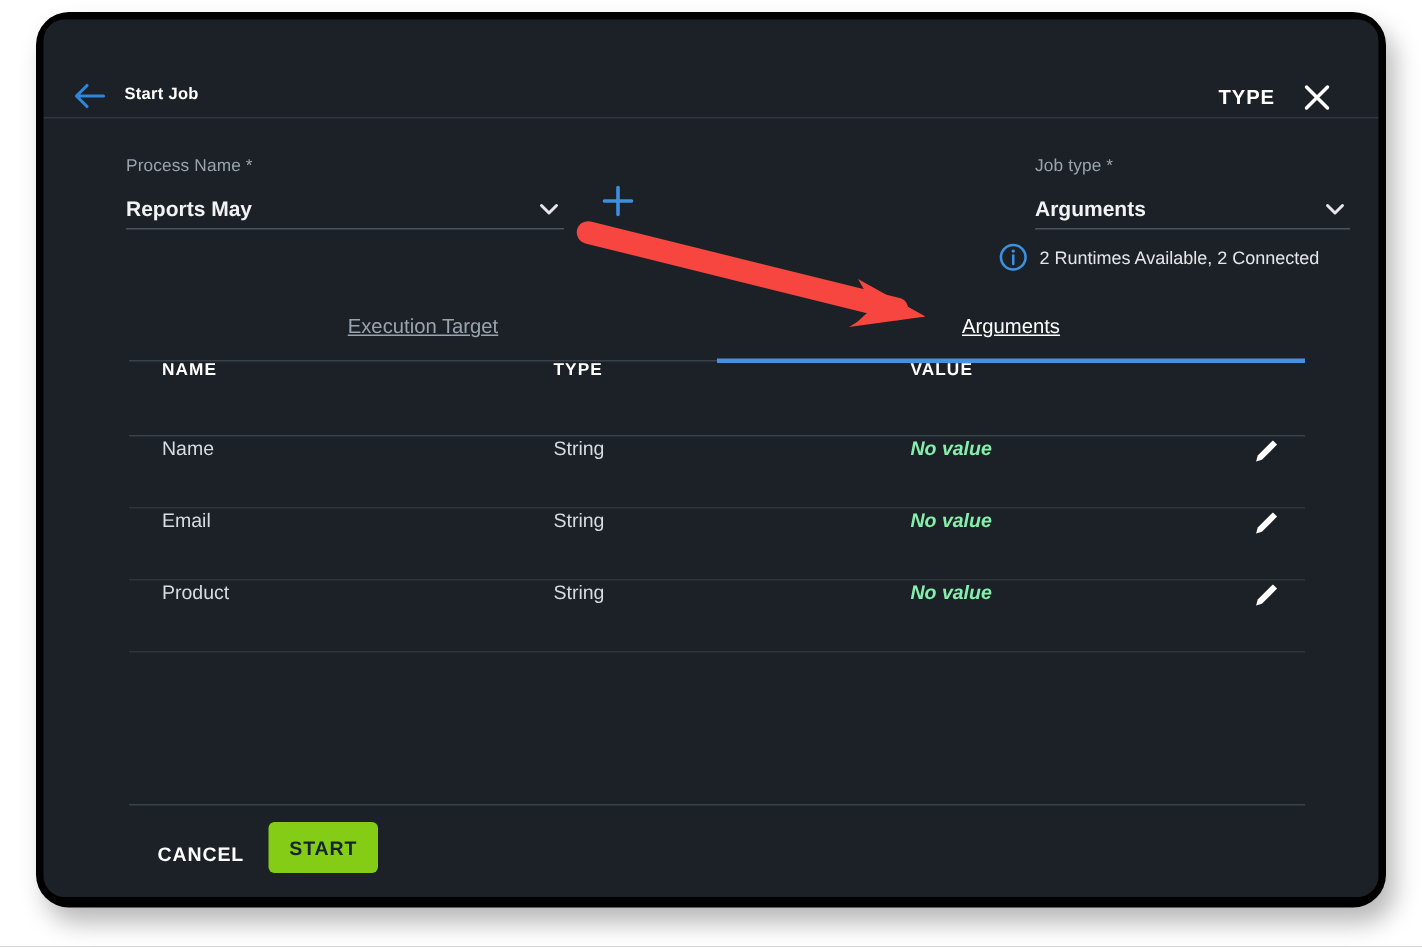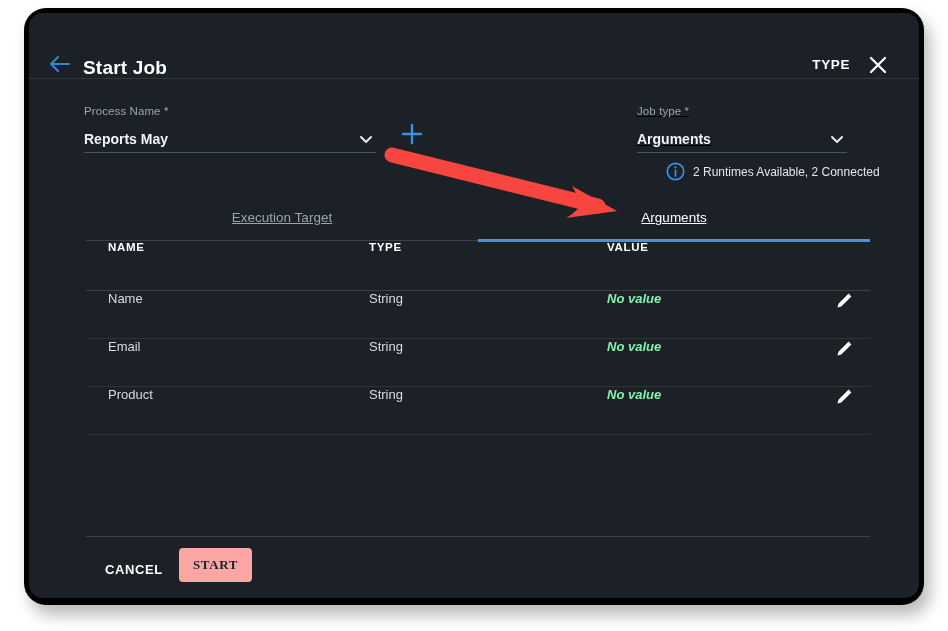--- a/index.html
+++ b/index.html
@@ -56,21 +56,21 @@
     left: 18px;
     top: 40px;
     width: 28px;
     height: 22px;
     cursor: pointer;
   }
   .header-title {
     position: absolute;
     left: 54px;
     top: 44px;
-    font-size: 19px;
+    font-size: 11px;
     font-weight: bold;
     color: #ffffff;
     letter-spacing: 0.2px;
   }
   .exit-label {
     position: absolute;
     right: 69px;
     top: 44px;
     font-size: 13.5px;
     font-weight: bold;
@@ -122,21 +122,21 @@
   }
   .priority-arrow {
     width: 17px;
     height: 14px;
     margin-right: 7px;
     flex: none;
   }
 
   #field-process { left: 55px; width: 292px; }
   #field-priority { left: 415px; width: 210px; }
-  #field-jobtype  { left: 608px; width: 210px; text-decoration: underline; }
+  #field-jobtype  { left: 661px; width: 210px; }
 
   .add-process-btn {
     position: absolute;
     left: 370px;
     top: 108px;
     width: 26px;
     height: 26px;
     cursor: pointer;
   }
 
@@ -257,29 +257,29 @@
     border: none;
     padding: 10px 6px;
     font-family: inherit;
   }
   .start-button {
     position: absolute;
     left: 150px;
     top: 535px;
     width: 73px;
     height: 34px;
-    background: #fca5a5;
+    background: #84cc16;
     border: none;
     border-radius: 4px;
     color: #17242f;
     font-size: 13px;
     font-weight: bold;
     letter-spacing: 0.6px;
     cursor: pointer;
-    font-family: Liberation Serif, serif;
+    font-family: Liberation Sans, sans-serif;
   }
 
   
   .annotation {
     position: absolute;
     left: 0; top: 0;
     width: 948px;
     height: 631px;
     pointer-events: none;
   }

